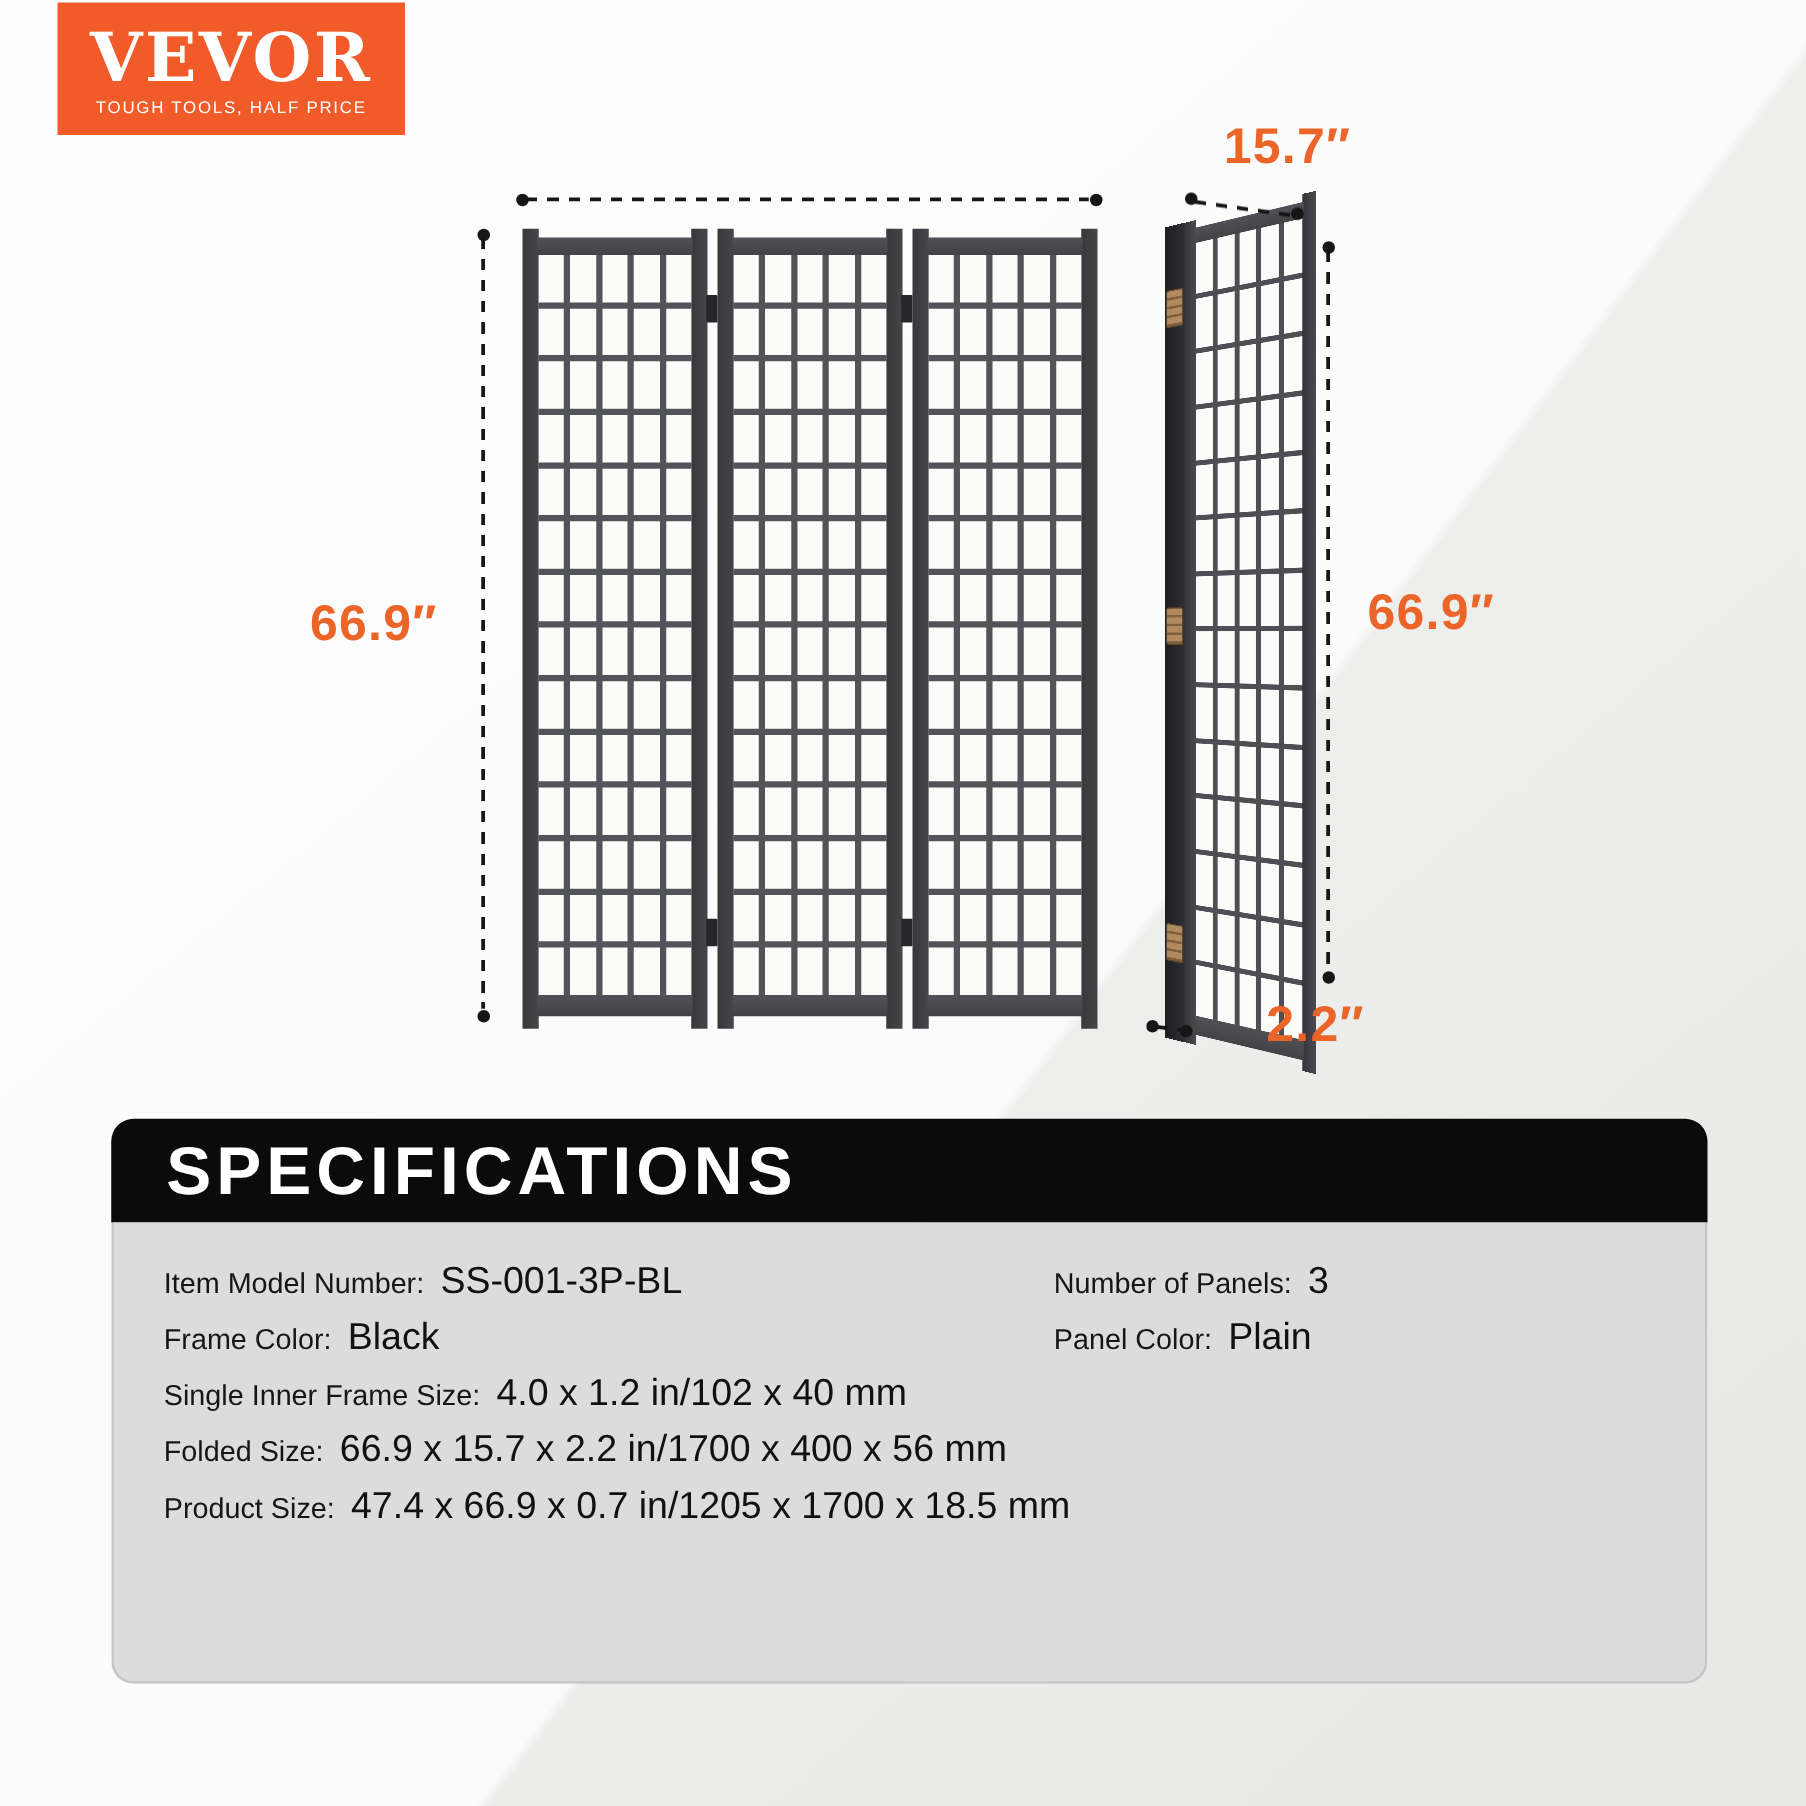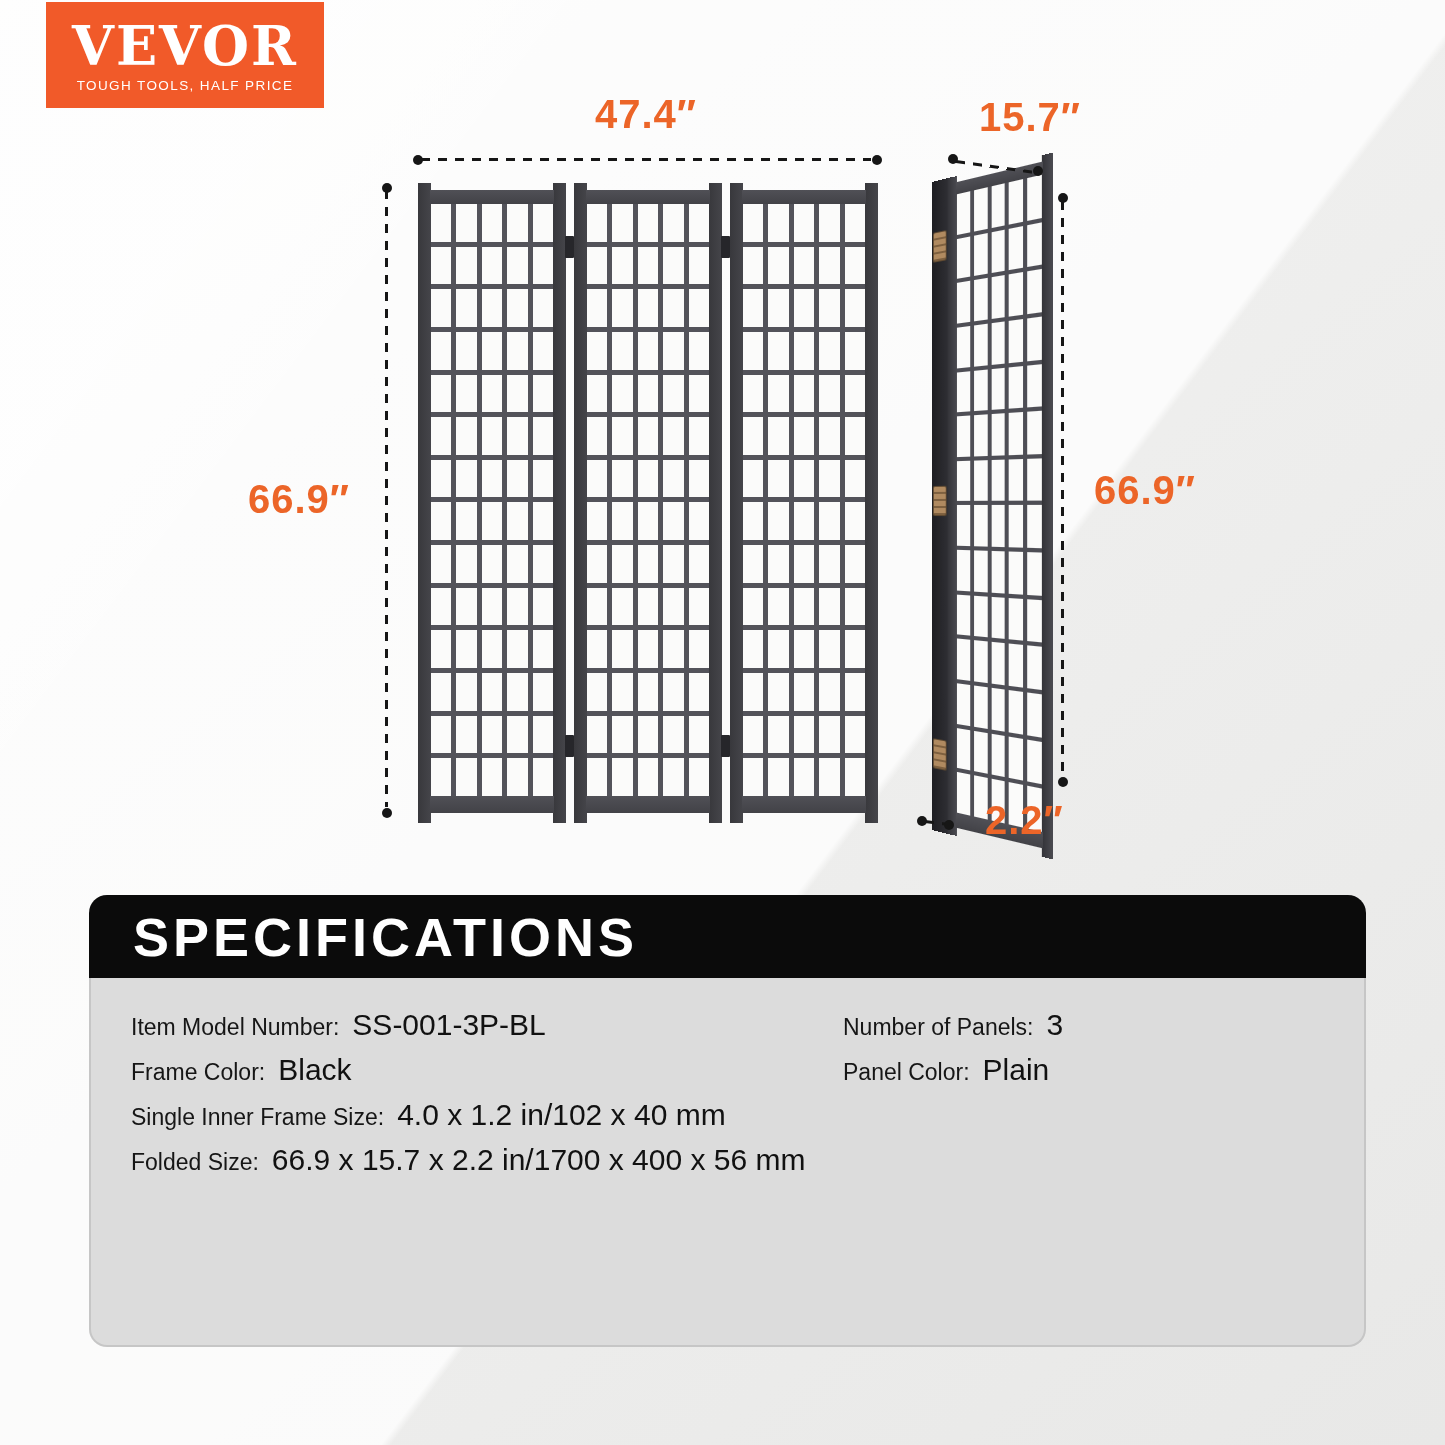--- a/index.html
+++ b/index.html
@@ -407,41 +407,40 @@
             <div class="cell"></div>
             <div class="cell"></div>
             <div class="cell"></div>
             <div class="cell"></div>
             <div class="cell"></div>
           </div>
         </div>
     </div>
   </div>
 
-  <div class="dim-label" style="left:415px;top:92px;width:462px;text-align:center;">47.4″</div>
   <div class="dash-h" style="left:421px;top:158px;width:450px;"></div>
   <div class="dot" style="left:413px;top:155px;"></div>
   <div class="dot" style="left:872px;top:155px;"></div>
 
   <div class="dim-label" style="left:965px;top:95px;width:130px;text-align:center;">15.7″</div>
   <div class="dash-h" style="left:956px;top:160px;width:78px;transform:rotate(8deg);transform-origin:left center;"></div>
   <div class="dot" style="left:948px;top:154px;"></div>
   <div class="dot" style="left:1033px;top:166px;"></div>
 
   <div class="dim-label" style="left:235px;top:477px;width:115px;text-align:right;">66.9″</div>
   <div class="dash-v" style="left:385px;top:190px;height:617px;"></div>
   <div class="dot" style="left:382px;top:183px;"></div>
   <div class="dot" style="left:382px;top:808px;"></div>
 
   <div class="dim-label" style="left:1094px;top:468px;width:130px;">66.9″</div>
   <div class="dash-v" style="left:1061px;top:201px;height:575px;"></div>
   <div class="dot" style="left:1058px;top:193px;"></div>
   <div class="dot" style="left:1058px;top:777px;"></div>
 
-  <div class="dim-label" style="left:985px;top:798px;width:110px;">2.2″</div>
+  <div class="dim-label" style="left:1013px;top:798px;width:110px;">2.2″</div>
   <div class="dash-h" style="left:925px;top:820px;width:22px;transform:rotate(7deg);transform-origin:left center;"></div>
   <div class="dot" style="left:917px;top:816px;"></div>
   <div class="dot" style="left:944px;top:820px;"></div>
 
   <div class="spec-panel">
     <div class="spec-header">
       <div class="spec-title">SPECIFICATIONS</div>
     </div>
     <div class="spec-body">
         <div class="spec-row">
@@ -451,15 +450,18 @@
         <div class="spec-row">
           <div class="spec-cell"><span class="spec-label">Frame Color:</span><span class="spec-value">Black</span></div>
           <div class="spec-cell"><span class="spec-label">Panel Color:</span><span class="spec-value">Plain</span></div>
         </div>
         <div class="spec-row">
           <div class="spec-cell span"><span class="spec-label">Single Inner Frame Size:</span><span class="spec-value">4.0 x 1.2 in/102 x 40 mm</span></div>
         </div>
         <div class="spec-row">
           <div class="spec-cell span"><span class="spec-label">Folded Size:</span><span class="spec-value">66.9 x 15.7 x 2.2 in/1700 x 400 x 56 mm</span></div>
         </div>
+        <div class="spec-row">
+          <div class="spec-cell span"><span class="spec-label">Product Size:</span><span class="spec-value">47.4 x 66.9 x 0.7 in/1205 x 1700 x 18.5 mm</span></div>
+        </div>
       </div>
   </div>
 </div>
 
 </body></html>

